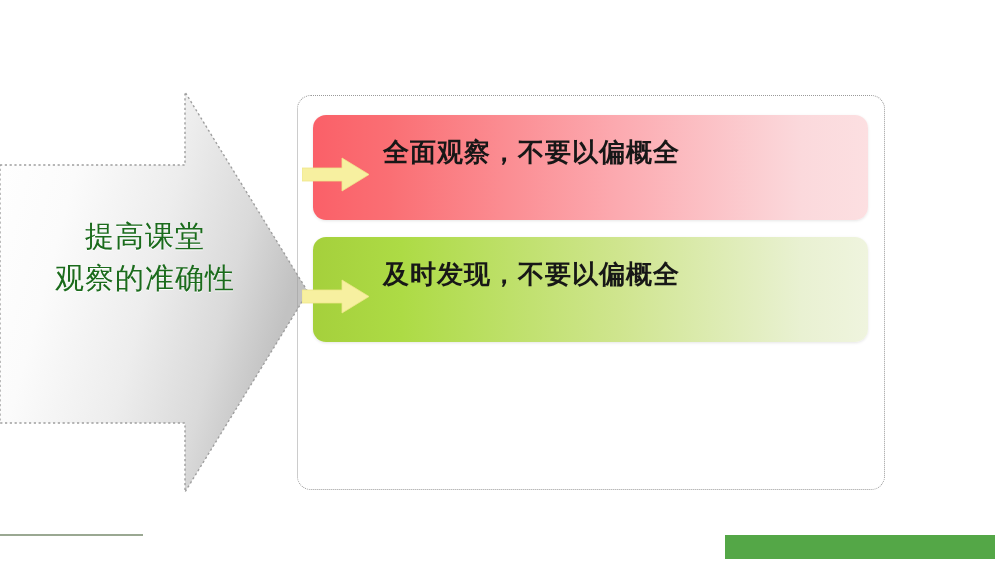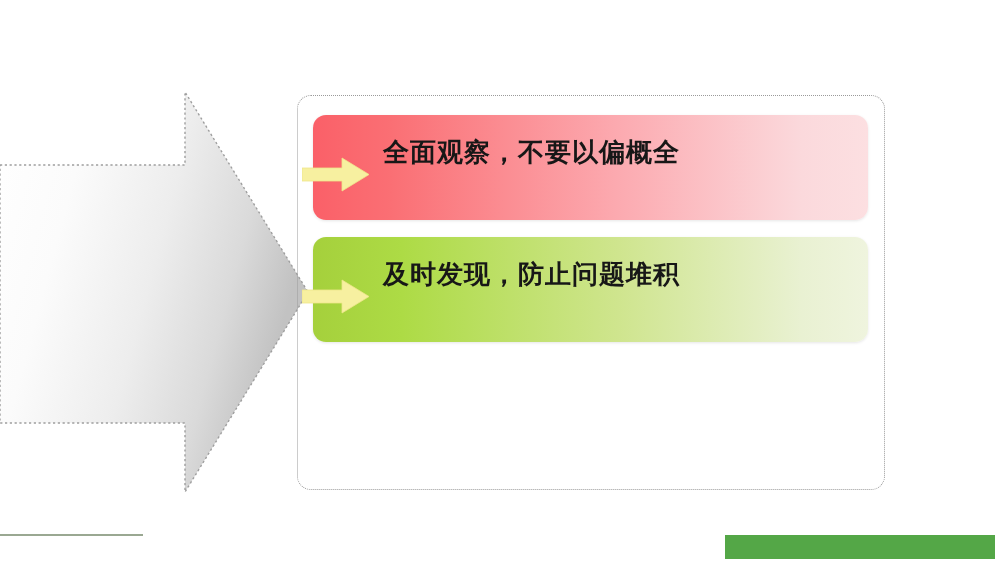--- a/index.html
+++ b/index.html
@@ -93,38 +93,40 @@
           <stop offset="28%" stop-color="#fbfbfb"></stop>
           <stop offset="58%" stop-color="#ededed"></stop>
           <stop offset="82%" stop-color="#dadada"></stop>
           <stop offset="100%" stop-color="#c2c2c2"></stop>
         </linearGradient>
       </defs>
       <polygon points="4,79 189,79 189,6 312,206 189,406 189,337 4,337" fill="url(#bigArrowGrad)" stroke="#9e9e9e" stroke-width="1.4" stroke-dasharray="2.2 2.6" stroke-linejoin="miter"></polygon>
     </svg>
   </div>
 
+  <div id="big-arrow-text">提高课堂
+观察的准确性</div>
 
   <div id="dotted-container"></div>
 
   <div class="row" id="row-0">
     <div class="mini-arrow">
       <svg viewBox="0 0 68 35" xmlns="http://www.w3.org/2000/svg">
         <polygon points="0,11 40,11 40,1 67,17.5 40,34 40,24 0,24" fill="#f7f0a0" stroke="#efe68c" stroke-width="0.8"></polygon>
       </svg>
     </div>
     <div class="row-text">全面观察，不要以偏概全</div>
   </div>
 
   <div class="row" id="row-1">
     <div class="mini-arrow">
       <svg viewBox="0 0 68 35" xmlns="http://www.w3.org/2000/svg">
         <polygon points="0,11 40,11 40,1 67,17.5 40,34 40,24 0,24" fill="#f7f0a0" stroke="#efe68c" stroke-width="0.8"></polygon>
       </svg>
     </div>
-    <div class="row-text">及时发现，防止问题堆积</div>
+    <div class="row-text">及时发现，不要以偏概全</div>
   </div>
 
 
   <div id="bottom-rule"></div>
   <div id="bottom-bar"></div>
 
 </div>
 
 </body></html>

